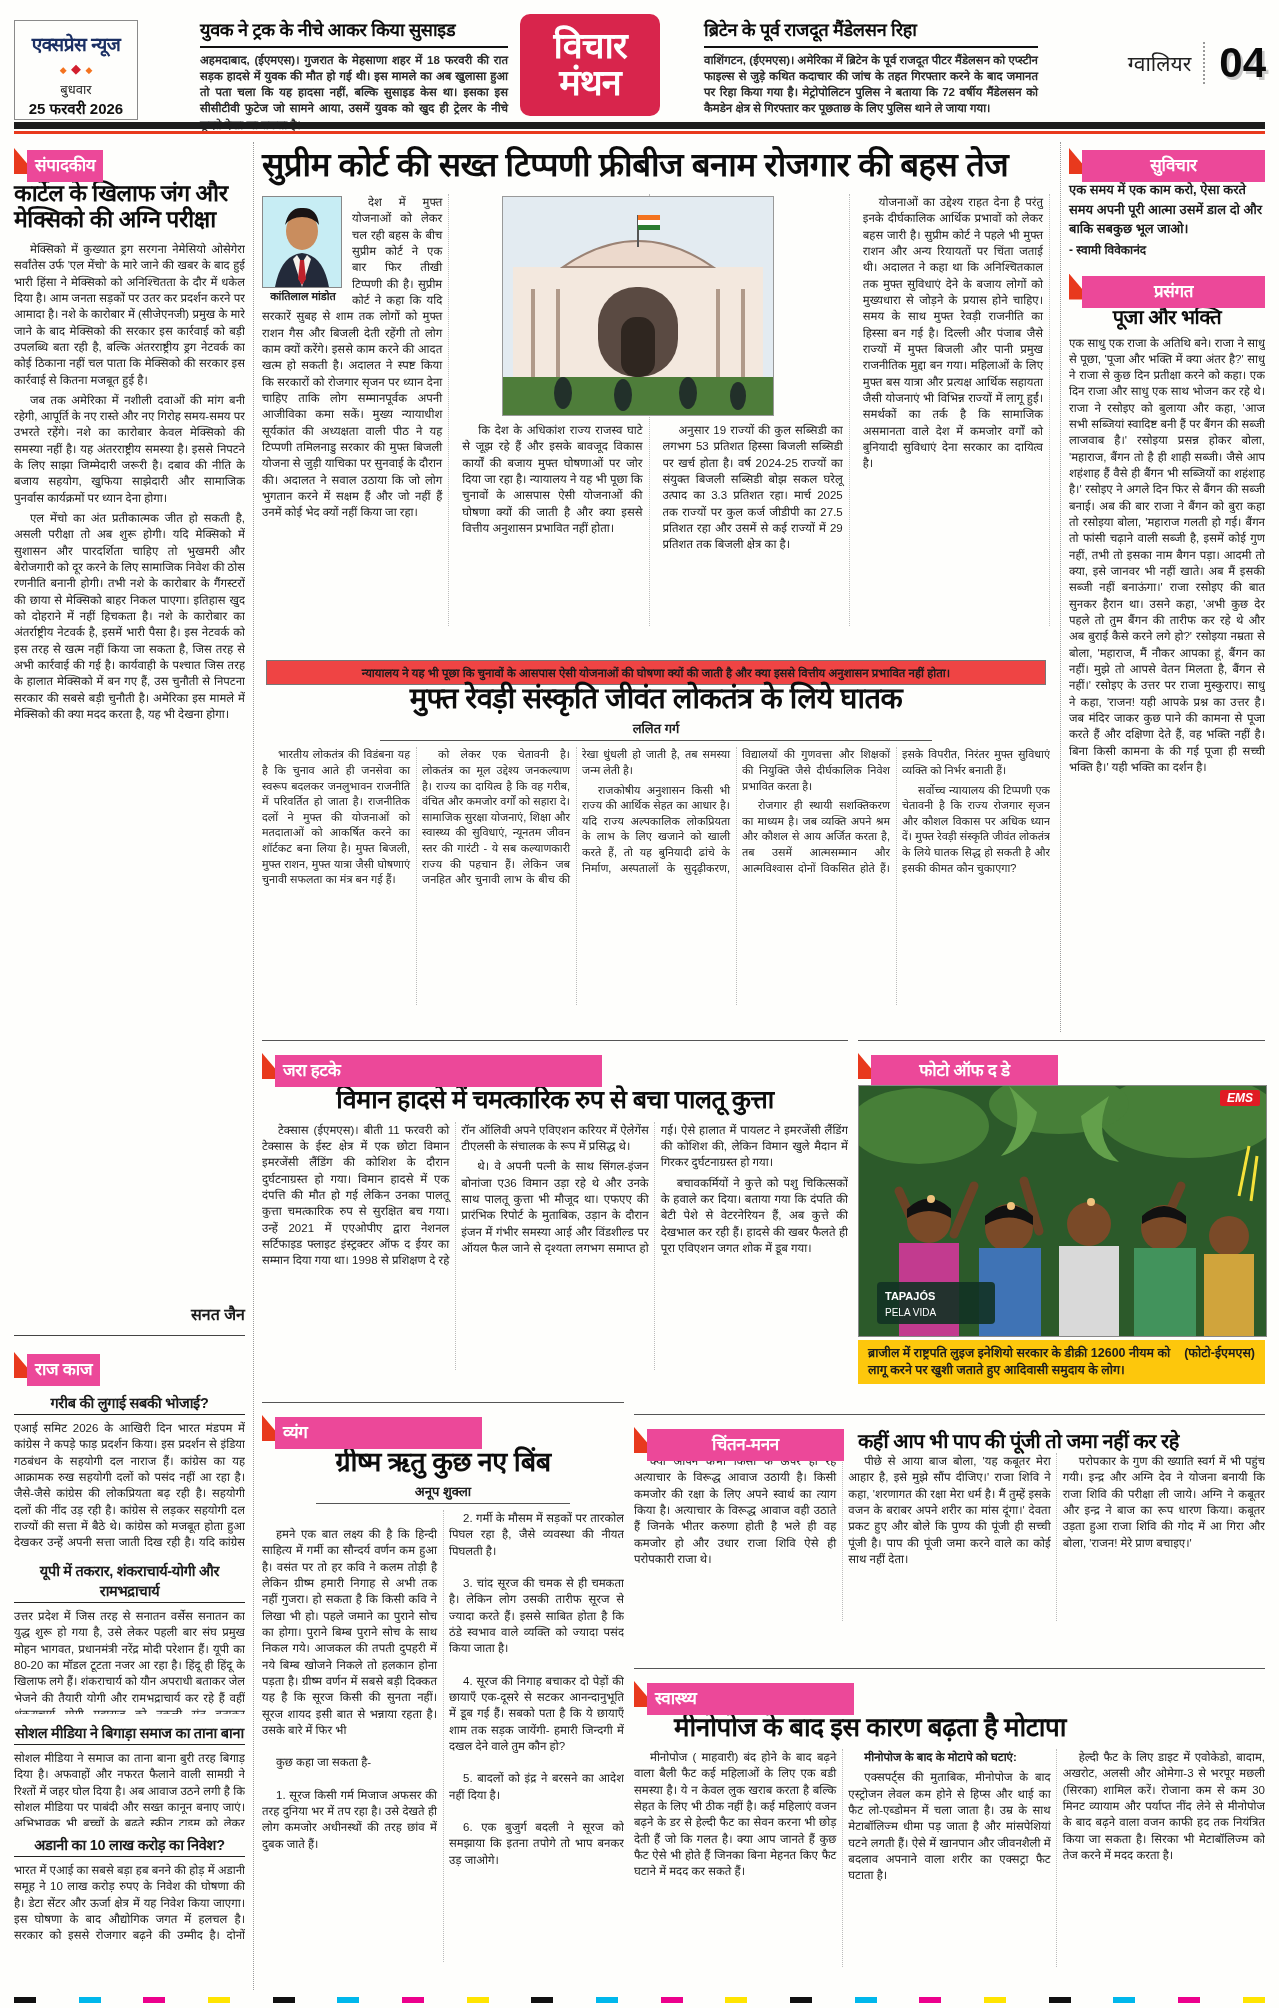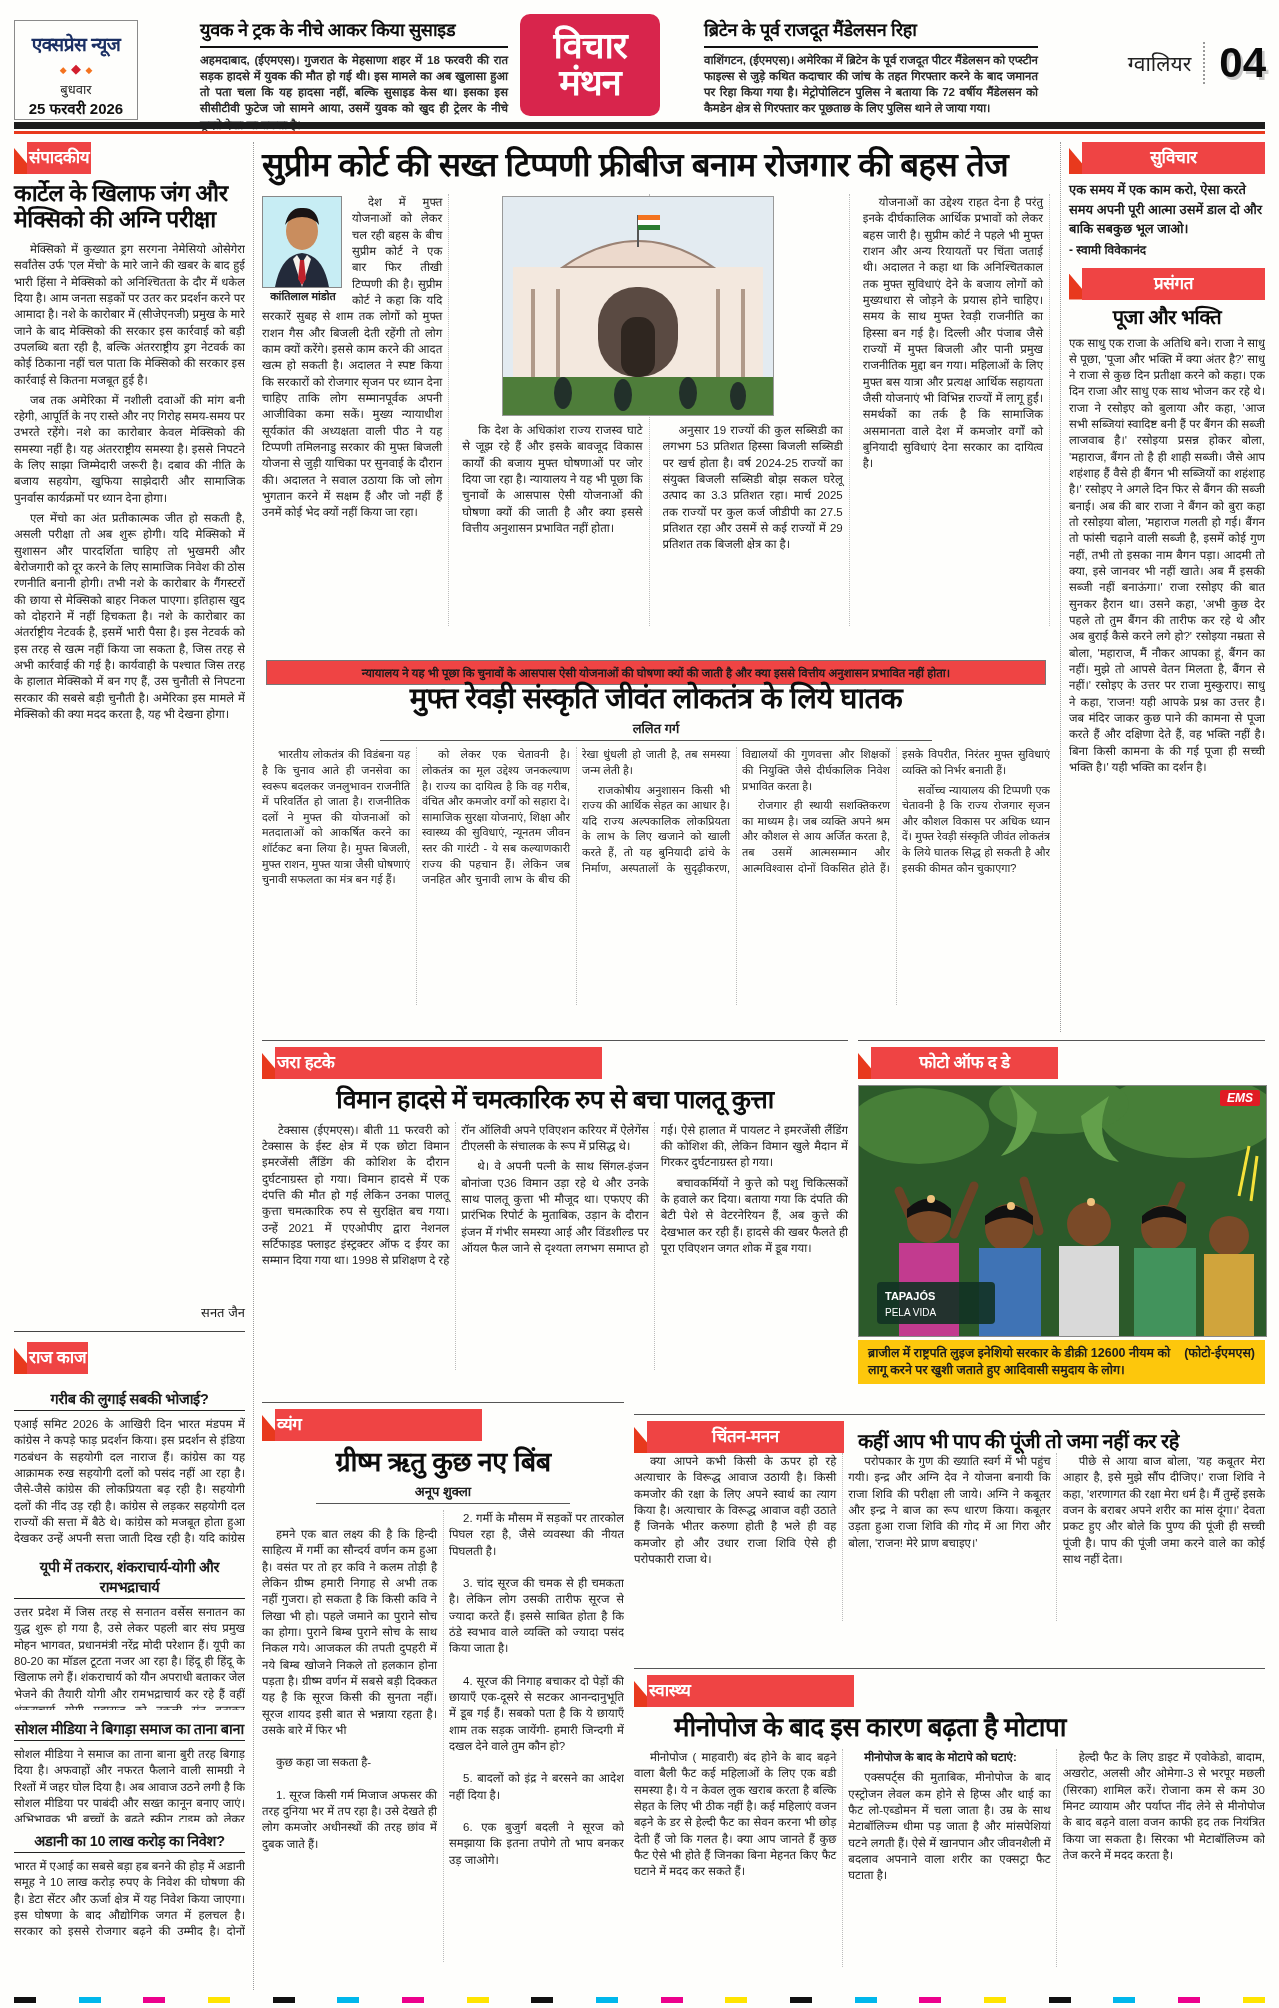--- a/index.html
+++ b/index.html
@@ -26,28 +26,28 @@
   #masthead .m1,#masthead .m2{font-size:36px;font-weight:800;letter-spacing:-1px;}
   #cityblock{left:1046px;top:42px;width:220px;display:flex;align-items:center;justify-content:flex-end;gap:12px;}
   #city{font-size:21px;color:#222;}
   #pageno{font-size:42px;font-weight:800;color:#0a0a0a;text-shadow:2.5px 2.5px 0 #c9c9c9;border-left:2px dotted #999;padding-left:14px;line-height:1;}
   .rule-black{left:14px;width:1251px;top:122px;height:7px;background:#1d1d1d;}
   .rule-red{left:14px;width:1251px;top:131px;height:3px;background:#e8391d;}
   
   .label-wrap{position:relative;height:32px;margin-bottom:6px;}
   .label-tri{position:absolute;left:0;bottom:0;width:22px;height:26px;background:#e8391d;
              clip-path:polygon(0 0,100% 100%,0 100%);}
-  .sec-label{position:absolute;left:13px;top:0;background:#ef4444;color:#fff;font-weight:800;font-size:17px;
-             padding:3px 2px 6px;letter-spacing:-0.3px;white-space:nowrap;}
+  .sec-label{position:absolute;left:13px;top:8px;background:#ec4899;color:#fff;font-weight:800;font-size:17px;
+             padding:3px 8px 6px;letter-spacing:-0.3px;white-space:nowrap;}
   .sec-label.wide{left:13px;right:0;text-align:center;}
   
   .hl{font-weight:800;color:#0d0d0d;letter-spacing:-0.5px;line-height:1.15;}
   .byline{text-align:center;font-weight:800;font-size:13px;margin:4px auto 6px;width:70%;
           border-bottom:1px solid #555;padding-bottom:3px;}
-  .sig{text-align:right;font-weight:400;font-size:13px;margin-top:4px;}
+  .sig{text-align:right;font-weight:700;font-size:16px;margin-top:4px;}
   .subhead{font-weight:800;font-size:14.5px;text-align:center;border-bottom:1.5px solid #222;padding-bottom:2px;margin:8px 0 5px;letter-spacing:-0.3px;}
   
   #leftcol{left:14px;top:142px;width:240px;height:1848px;border-right:1px dotted #9a9a9a;padding-right:8px;}
   #rightcol{left:1060px;top:142px;width:205px;height:890px;border-left:1px dotted #9a9a9a;padding-left:8px;}
   .hdiv{border-top:1px solid #444;margin:10px 0;}
   
   #main-art{left:262px;top:142px;width:788px;height:530px;}
   #main-art .mhl{font-size:33px;text-align:left;margin:4px 0 10px;}
   #main-body{position:relative;height:432px;display:flex;gap:13px;}
   .mcol{width:187px;border-right:1px dotted #bbb;padding-right:6px;overflow:hidden;}
@@ -359,22 +359,22 @@
   <div class="abs" id="chintan">
     <div id="chintan-head">
       <div class="label-wrap">
         <span class="label-tri"></span>
         <span class="sec-label wide">चिंतन-मनन</span>
       </div>
       <div class="hl chl">कहीं आप भी पाप की पूंजी तो जमा नहीं कर रहे</div>
     </div>
     <div class="body-txt just" id="chintan-body">
       <p>क्या आपने कभी किसी के ऊपर हो रहे अत्याचार के विरूद्ध आवाज उठायी है। किसी कमजोर की रक्षा के लिए अपने स्वार्थ का त्याग किया है। अत्याचार के विरूद्ध आवाज वही उठाते हैं जिनके भीतर करुणा होती है भले ही वह कमजोर हो और उधार राजा शिवि ऐसे ही परोपकारी राजा थे।</p>
+      <p>पीछे से आया बाज बोला, 'यह कबूतर मेरा आहार है, इसे मुझे सौंप दीजिए।' राजा शिवि ने कहा, 'शरणागत की रक्षा मेरा धर्म है। मैं तुम्हें इसके वजन के बराबर अपने शरीर का मांस दूंगा।' देवता प्रकट हुए और बोले कि पुण्य की पूंजी ही सच्ची पूंजी है। पाप की पूंजी जमा करने वाले का कोई साथ नहीं देता।</p>
       <p>परोपकार के गुण की ख्याति स्वर्ग में भी पहुंच गयी। इन्द्र और अग्नि देव ने योजना बनायी कि राजा शिवि की परीक्षा ली जाये। अग्नि ने कबूतर और इन्द्र ने बाज का रूप धारण किया। कबूतर उड़ता हुआ राजा शिवि की गोद में आ गिरा और बोला, 'राजन! मेरे प्राण बचाइए।'</p>
-      <p>पीछे से आया बाज बोला, 'यह कबूतर मेरा आहार है, इसे मुझे सौंप दीजिए।' राजा शिवि ने कहा, 'शरणागत की रक्षा मेरा धर्म है। मैं तुम्हें इसके वजन के बराबर अपने शरीर का मांस दूंगा।' देवता प्रकट हुए और बोले कि पुण्य की पूंजी ही सच्ची पूंजी है। पाप की पूंजी जमा करने वाले का कोई साथ नहीं देता।</p>
     </div>
   </div>
 
   <div class="abs" id="swas">
     <div class="label-wrap" style="width:220px;">
       <span class="label-tri"></span>
       <span class="sec-label wide" style="text-align:left;">स्वास्थ्य</span>
     </div>
     <div class="hl shl">मीनोपोज के बाद इस कारण बढ़ता है मोटापा</div>
     <div class="body-txt just" id="swas-body">

